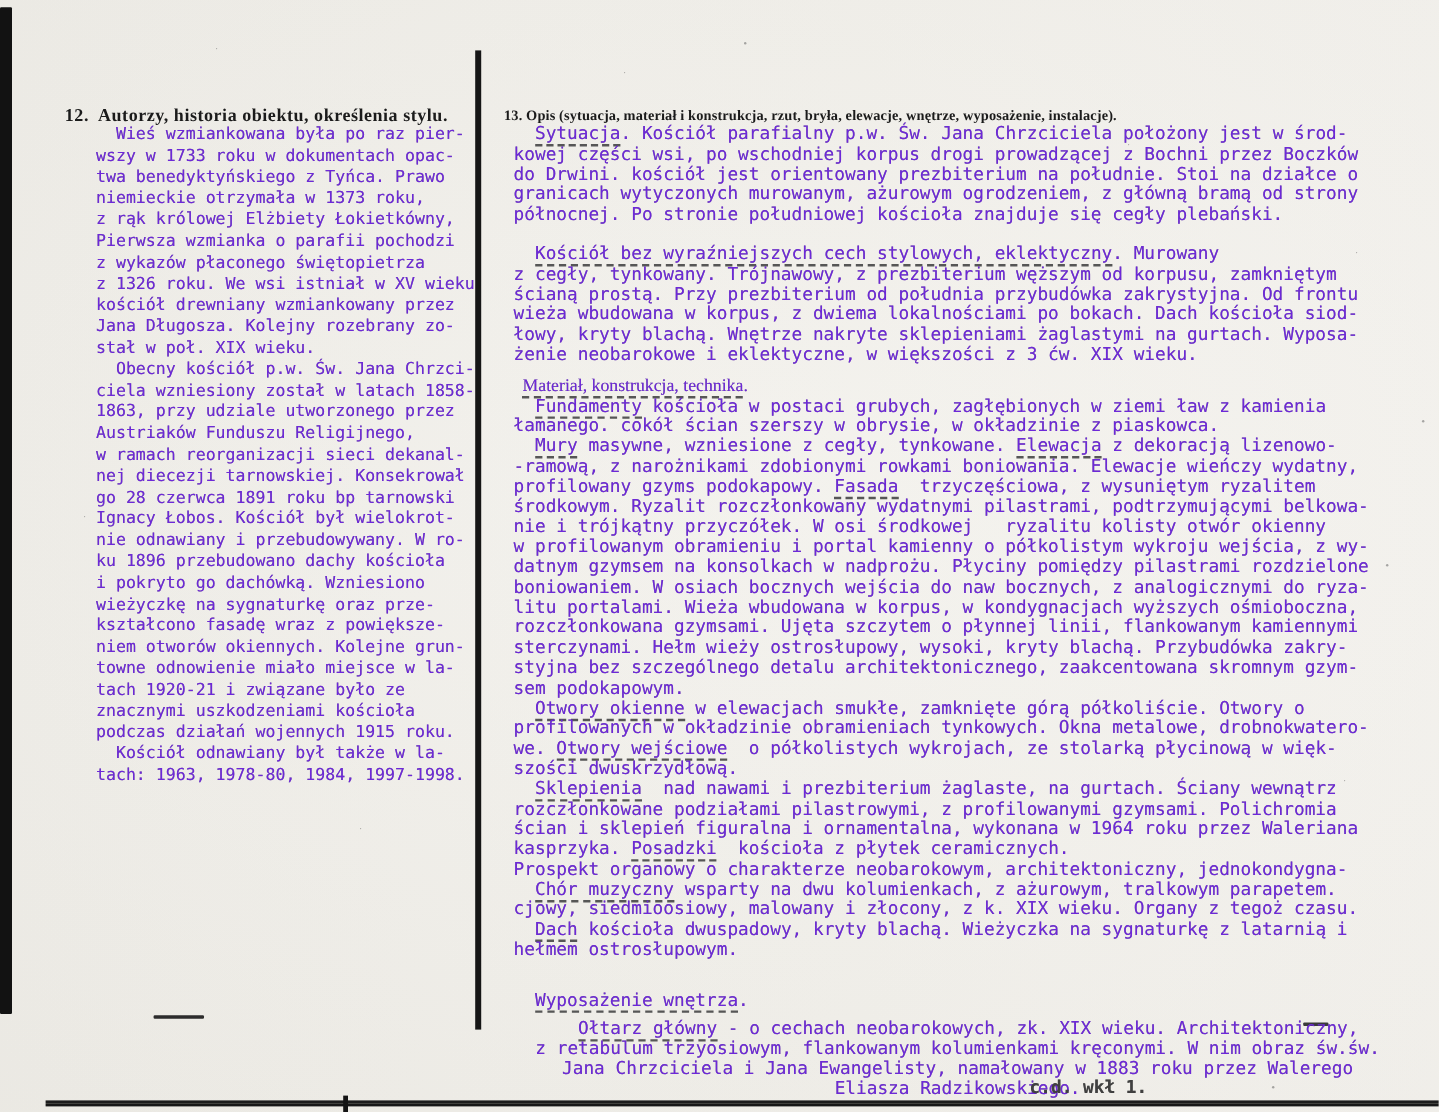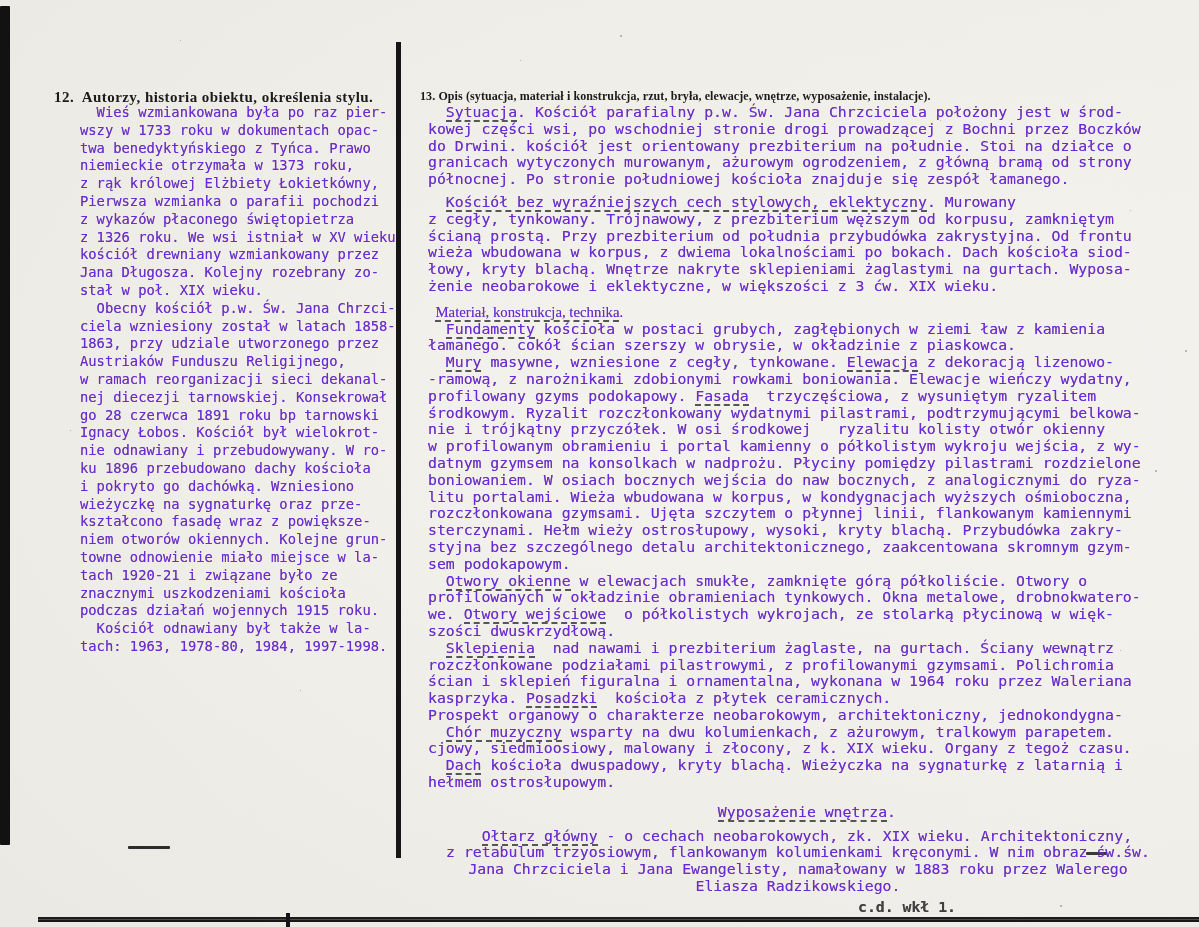--- a/index.html
+++ b/index.html
@@ -64,23 +64,23 @@
     font-size:14.8px;line-height:16.8px;
   }
   .para{margin:0;}
   .line{white-space:pre;}
   
   .u{
     border-bottom:2px dashed #565656;
     padding-bottom:0px;
   }
   
-  #col-13 .para:nth-child(2){margin-top:6px;}
+  #col-13 .para:nth-child(2){margin-top:16px;}
   #col-13 .para:nth-child(3){margin-top:9px;font-family:Liberation Serif, serif;}
-  #col-13 .para:nth-child(10){margin-top:13px;text-align:center;}
+  #col-13 .para:nth-child(10){margin-top:25px;}
   #col-13 .para:nth-child(11){margin-top:7px;text-align:center;}
   
   #footer-note{
     position:absolute;left:858px;top:898px;
     font-size:14.8px;color:#404040;white-space:pre;
     text-shadow:0 0 0.5px rgba(70,70,70,0.55);
     font-weight:bold;
   }
   
   .speck{position:absolute;background:rgba(90,90,90,0.5);border-radius:50%;}
@@ -135,24 +135,24 @@
       <div class="line">podczas działań wojennych 1915 roku.</div>
     </div>
     <div class="para">
       <div class="line">  Kościół odnawiany był także w la-</div>
       <div class="line">tach: 1963, 1978-80, 1984, 1997-1998.</div>
     </div>
   </div>
 <div id="col-13" class="typed">
     <div class="para">
       <div class="line">  <span class="u">Sytuacja</span>. Kościół parafialny p.w. Św. Jana Chrzciciela położony jest w środ-</div>
-      <div class="line">kowej części wsi, po wschodniej stronie drogi prowadzącej z Bochni przez Boczków</div>
+      <div class="line">kowej części wsi, po wschodniej korpus drogi prowadzącej z Bochni przez Boczków</div>
       <div class="line">do Drwini. kościół jest orientowany prezbiterium na południe. Stoi na działce o</div>
       <div class="line">granicach wytyczonych murowanym, ażurowym ogrodzeniem, z główną bramą od strony</div>
-      <div class="line">północnej. Po stronie południowej kościoła znajduje się zespół łamanego.</div>
+      <div class="line">północnej. Po stronie południowej kościoła znajduje się cegły plebański.</div>
     </div>
     <div class="para">
       <div class="line">  <span class="u">Kościół bez wyraźniejszych cech stylowych, eklektyczny</span>. Murowany</div>
       <div class="line">z cegły, tynkowany. Trójnawowy, z prezbiterium węższym od korpusu, zamkniętym</div>
       <div class="line">ścianą prostą. Przy prezbiterium od południa przybudówka zakrystyjna. Od frontu</div>
       <div class="line">wieża wbudowana w korpus, z dwiema lokalnościami po bokach. Dach kościoła siod-</div>
       <div class="line">łowy, kryty blachą. Wnętrze nakryte sklepieniami żaglastymi na gurtach. Wyposa-</div>
       <div class="line">żenie neobarokowe i eklektyczne, w większości z 3 ćw. XIX wieku.</div>
     </div>
     <div class="para">

